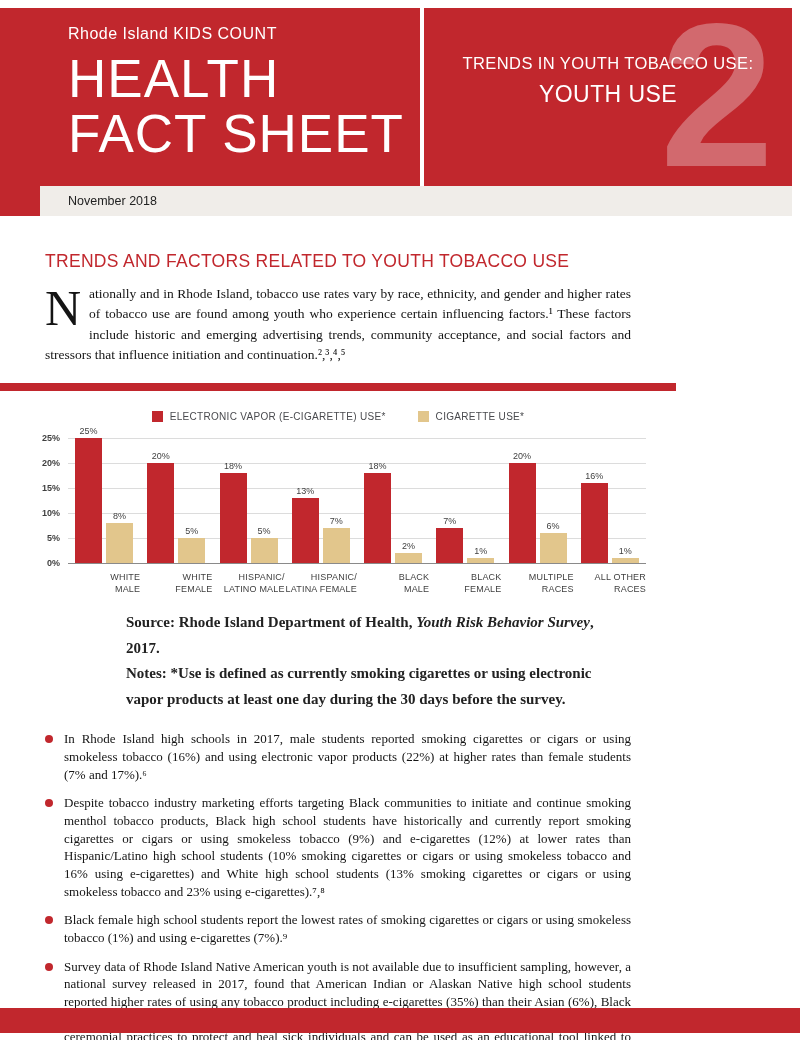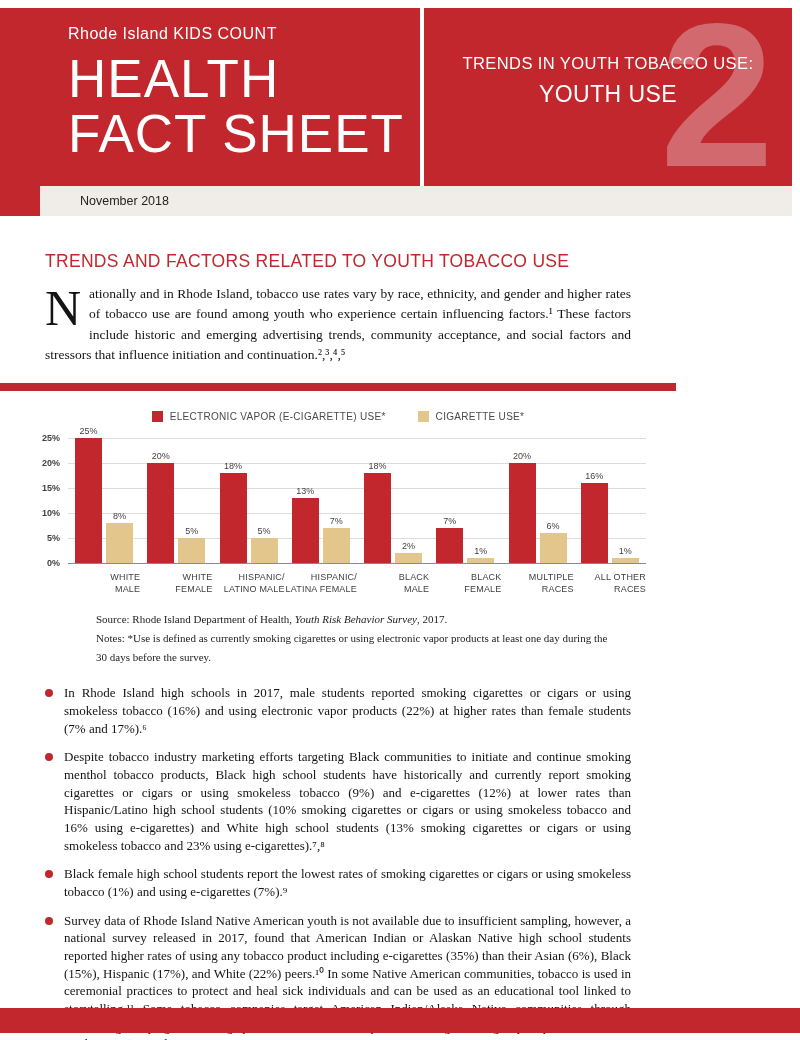--- a/index.html
+++ b/index.html
@@ -12,21 +12,21 @@
   
   .left-strip { position:absolute; left:0; top:8px; width:40px; height:208px; background:#C1272D; }
   .header-main { position:absolute; left:40px; top:8px; width:752px; height:178px; background:#C1272D; display:flex; color:#fff; }
   .header-left { width:380px; box-sizing:border-box; padding:17px 0 0 28px; }
   .org-name { font-size:16px; letter-spacing:0.5px; margin-bottom:8px; }
   .masthead-title { font-size:53px; line-height:1.04; letter-spacing:1px; font-weight:400; }
   .header-right { flex:1; position:relative; border-left:4px solid #fff; box-sizing:border-box; text-align:center; padding-top:46px; overflow:hidden; }
   .big-num { position:absolute; right:18px; top:50%; transform:translateY(-51%); font-size:205px; line-height:0.8; font-weight:700; color:#D2696E; z-index:0; }
   .banner-l1 { position:relative; z-index:1; font-size:16.5px; letter-spacing:0.4px; margin-bottom:7px; }
   .banner-l2, .banner-l3 { position:relative; z-index:1; font-size:23px; letter-spacing:0.4px; line-height:1.25; }
-  .date-band { position:absolute; left:40px; top:186px; width:752px; height:30px; background:#F0EDE9; display:flex; align-items:center; box-sizing:border-box; padding-left:40px; font-size:12.5px; color:#222; }
+  .date-band { position:absolute; left:40px; top:186px; width:752px; height:30px; background:#F0EDE9; display:flex; align-items:center; box-sizing:border-box; padding-left:28px; font-size:12.5px; color:#222; }
 
   
   .content { position:absolute; left:0; top:227px; width:676px; }
   .section-heading { margin:24px 45px 12px 45px; color:#C1272D; font-size:17.5px; letter-spacing:0.3px; font-weight:400; }
   .intro-text { margin:0 45px; font-family:"Liberation Serif", serif; font-size:13.5px; line-height:1.5; text-align:justify; color:#141414; }
   .dropcap { float:left; font-size:50px; line-height:0.78; padding:5px 8px 0 0; color:#141414; font-family:"Liberation Serif", serif; }
   .red-divider { height:8px; background:#C1272D; margin-top:18px; }
 
   
   .chart-section { margin:20px 30px 0 30px; }
@@ -37,21 +37,21 @@
   .plot { position:relative; height:125px; margin-left:38px; border-bottom:1.5px solid #8a8a8a; }
   .gridline { position:absolute; left:0; right:0; height:1px; background:#dcdcdc; }
   .ytick { position:absolute; left:-42px; width:34px; text-align:right; transform:translateY(-50%); font-size:9px; font-weight:700; color:#3f3f3f; }
   .bar-groups { position:absolute; left:0; right:0; top:0; bottom:0; display:flex; align-items:flex-end; }
   .bar-group { flex:1; display:flex; justify-content:center; align-items:flex-end; gap:4px; }
   .bar-col { display:flex; flex-direction:column; align-items:center; }
   .bar-val { font-size:9px; color:#3f3f3f; margin-bottom:2px; }
   .bar { width:27px; }
   .cat-labels { display:flex; margin-left:38px; margin-top:7px; }
   .cat { flex:1; text-align:right; font-size:9px; color:#3f3f3f; white-space:pre-line; line-height:1.35; letter-spacing:0.2px; }
-  .source-notes { margin:15px 30px 0 66px; font-family:"Liberation Serif", serif; font-size:11px; color:#222; line-height:1.7; }
+  .source-notes { margin:15px 30px 0 96px; font-family:"Liberation Serif", serif; font-size:15px; color:#222; line-height:1.7;font-weight:bold; }
 
   
   .bullets { margin:18px 45px 0 45px; }
   .bullet { display:flex; gap:11px; margin-bottom:11px; font-family:"Liberation Serif", serif; font-size:13px; line-height:1.36; text-align:justify; color:#141414; }
   .bullet-dot { flex:0 0 auto; width:8px; height:8px; border-radius:50%; background:#C1272D; margin-top:5px; }
 
   .footer-band { position:absolute; left:0; bottom:7px; width:100%; height:25px; background:#C1272D; }
 </style>
 </head>
 <body>

